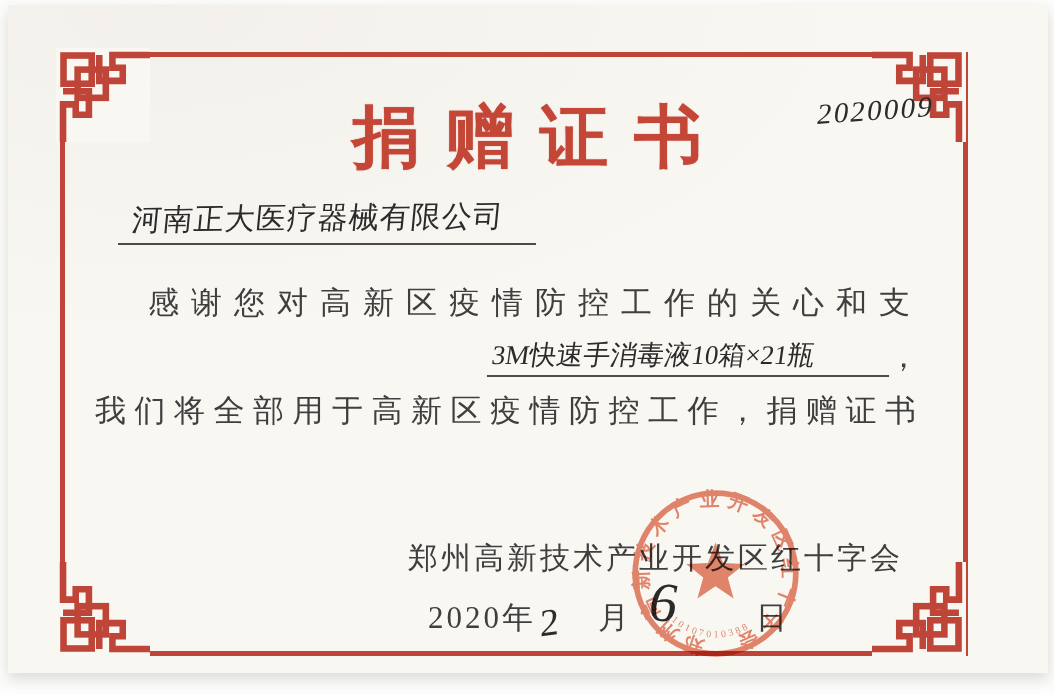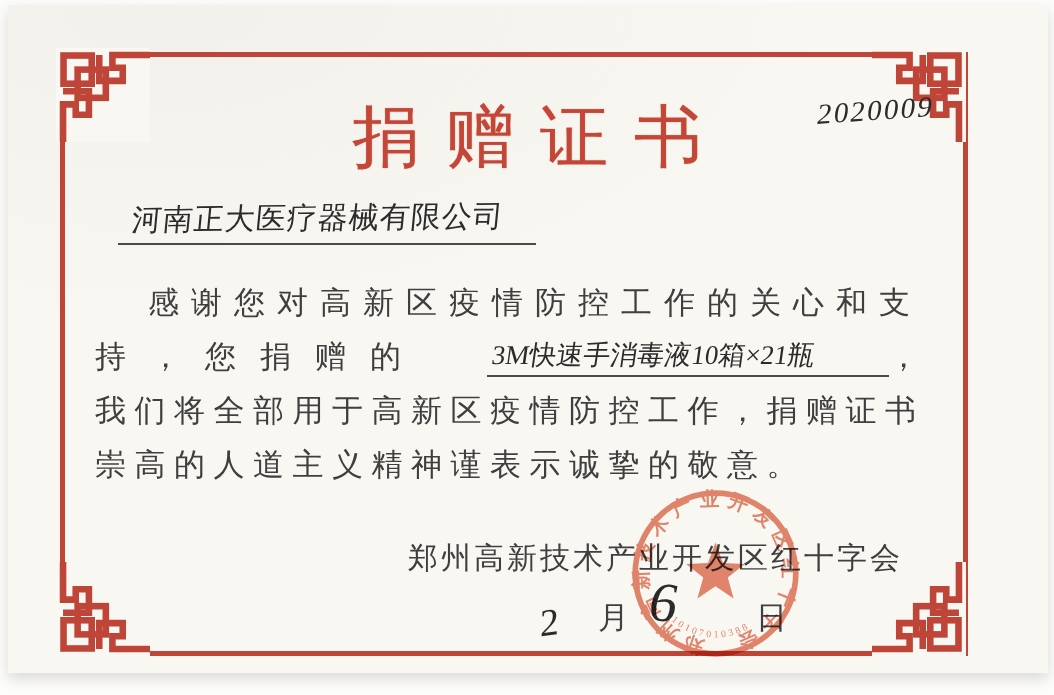--- a/index.html
+++ b/index.html
@@ -15,21 +15,21 @@
          background:radial-gradient(120% 90% at 15% 0%, rgba(120,110,95,.05), rgba(0,0,0,0) 55%);}
   .frame{position:absolute;left:60px;top:52px;width:908px;height:604px;border:5px solid var(--frame-red)}
   .corner{position:absolute;width:94px;height:94px;background:var(--paper)}
   .corner svg{display:block}
   .c-tl{left:56px;top:48px}
   .c-tr{left:872px;top:48px;transform:scaleX(-1)}
   .c-bl{left:56px;top:562px;transform:scaleY(-1)}
   .c-br{left:872px;top:562px;transform:scale(-1,-1)}
 
   .title{position:absolute;left:0;right:0;top:92px;text-align:center;
-         font-size:68px;font-weight:normal;color:var(--title-red);
+         font-size:68px;font-weight:bold;color:var(--title-red);
          letter-spacing:26px;text-indent:26px;
          text-shadow:0 0 1px var(--title-red)}
   .hand{font-family:cursive;color:var(--hand)}
   .serial{position:absolute;left:818px;top:94px;font-size:29px;
           transform:skewX(-12deg) rotate(-4deg);letter-spacing:2px}
   .donor{position:absolute;left:132px;top:198px;font-size:30px;letter-spacing:1px;
          transform:rotate(-0.6deg) skewX(-6deg)}
   .donor-line{position:absolute;left:118px;top:243px;width:418px;border-bottom:2px solid #4a4a4a}
 
   .bodytext{color:var(--ink);font-size:31px;white-space:nowrap}
@@ -103,28 +103,27 @@
       </svg>
   </div>
 
   <div class="title">捐赠证书</div>
   <div class="serial hand">2020009</div>
 
   <div class="donor hand">河南正大医疗器械有限公司</div>
   <div class="donor-line"></div>
 
   <div class="bodytext l1">感谢您对高新区疫情防控工作的关心和支</div>
-  <div class="bodytext l2p">持，您捐赠的</div>
   <div class="item hand">3M快速手消毒液10箱×21瓶</div>
   <div class="item-line"></div>
   <div class="bodytext l2s">，</div>
   <div class="bodytext l3">我们将全部用于高新区疫情防控工作，捐赠证书</div>
-  <div class="bodytext l4">崇高的人道主义精神谨表示诚挚的敬意。</div>
 
   <div class="org">郑州高新技术产业开发区红十字会</div>
+  <div class="d-part d-year">2020年</div>
   <div class="d-month-v hand">2</div>
   <div class="d-part d-month-l">月</div>
   <div class="d-day-v hand">6</div>
   <div class="d-part d-day-l">日</div>
 
   <svg class="seal" viewBox="0 0 170 170">
     <defs>
       <path id="sealArc" d="M 85,151 a 66,66 0 1 1 0.01,0" fill="none"></path>
       <path id="numArc" d="M 26,108 A 64,64 0 0 0 144,108" fill="none"></path>
     </defs>

